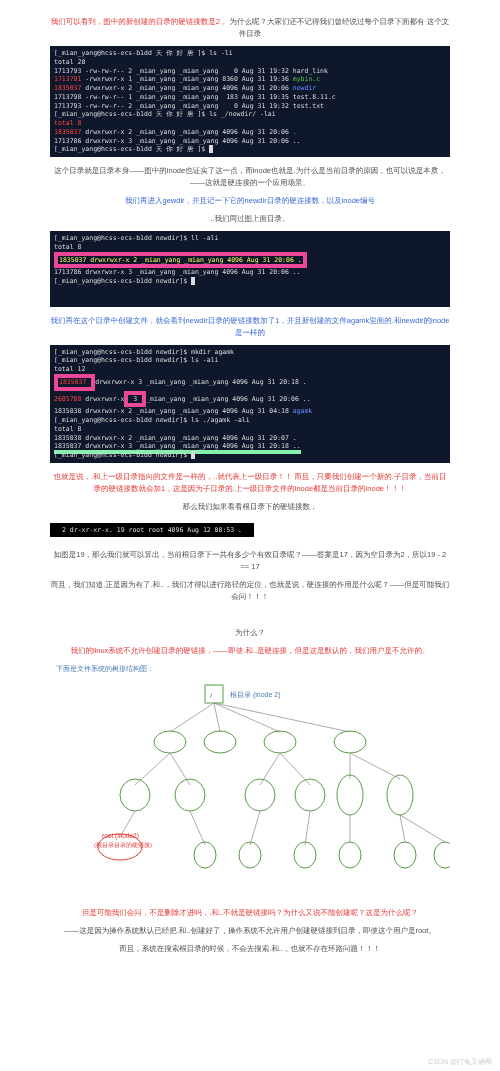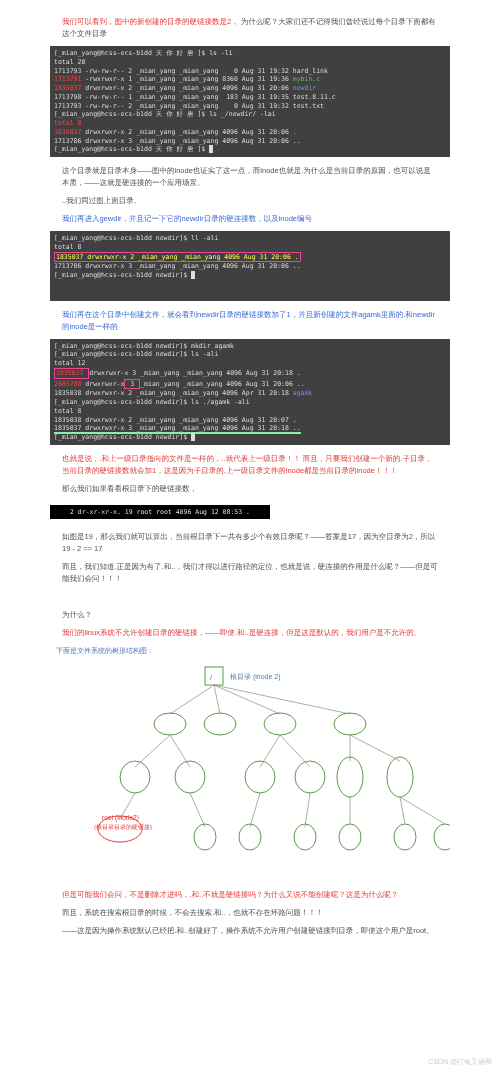--- a/index.html
+++ b/index.html
@@ -1,28 +1,28 @@
 <!DOCTYPE html>
 <html><head>
 <meta charset="utf-8">
 <style>
   * { margin: 0; padding: 0; box-sizing: border-box; }
   body { font-family: "Microsoft YaHei", Arial, sans-serif; font-size: 7.5px; background: #fff; width: 500px; color: #4f4f4f; line-height: 1.6; }
   .page { padding: 10px 50px 20px 50px; }
-  .term { background: #404040; color: #dcdcdc; font-family: Consolas, monospace; font-size: 6.5px; padding: 3px 4px; margin: 4px 0 8px 0; line-height: 1.35; white-space: pre; overflow: hidden; }
+  .term { background: #0f172a; color: #dcdcdc; font-family: Consolas, monospace; font-size: 6.5px; padding: 3px 4px; margin: 4px 0 8px 0; line-height: 1.35; white-space: pre; overflow: hidden; }
   .term .grn { color: #53c553; }
   .term .red { color: #ff4444; }
   .term .dblue { color: #6a8cff; }
   .term .ylw { color: #ffff55; }
   .term .cursor { background: #dcdcdc; color:#000; }
-  .hl-red { border: 1px solid #ec4899; display: inline-block; padding: 0 1px; }
-  .hl-redline { border-bottom: 2px solid #86efac; }
-  .p { margin: 6px 12px; }
+  .hl-red { border: 4px solid #ec4899; display: inline-block; padding: 0 1px; }
+  .hl-redline { border-bottom: 4px solid #86efac; }
+  .p { margin: 6px 0; text-align: center; }
   .blue { color: #3a69d6; }
-  .single-row { background:#000; color:#dcdcdc; font-family: Consolas, monospace; font-size:6.5px; padding:2px 20px; margin:4px 0 6px 0; display:inline-block; }
+  .single-row { background:#000; color:#dcdcdc; font-family: Consolas, monospace; font-size:6.5px; padding:2px 12px; margin:4px 0 6px 0; display:inline-block; }
   .single-row .ylw2 { background:#ffff66; color:#000; }
   .watermark { position: fixed; bottom: 4px; right: 8px; color: #ccc; font-size: 7px; }
   .treecap { color:#4a7ab5; font-size:7px; margin:6px 0 2px 6px; }
   svg text { font-family: "Microsoft YaHei", Arial, sans-serif; }
 </style>
 </head>
 <body>
 
 <div class="page">
 
@@ -39,43 +39,43 @@
 <span class="red">1835037 </span><span>drwxrwxr-x 2 _mian_yang _mian_yang 4096 Aug 31 20:06 </span><span class="dblue">newdir</span>
 <span>1713798 -rw-rw-r-- 1 _mian_yang _mian_yang  183 Aug 31 19:35 test.8.11.c</span>
 <span>1713793 -rw-rw-r-- 2 _mian_yang _mian_yang    0 Aug 31 19:32 test.txt</span>
 <span>[_mian_yang@hcss-ecs-b1dd 天 你 好 唐 ]$</span> <span>ls _/newdir/ -lai</span>
 <span class="red">total 8</span>
 <span class="red">1835037 </span><span>drwxrwxr-x 2 _mian_yang _mian_yang 4096 Aug 31 20:06 </span><span class="dblue">.</span>
 <span>1713786 drwxrwxr-x 3 _mian_yang _mian_yang 4096 Aug 31 20:06 ..</span>
 <span>[_mian_yang@hcss-ecs-b1dd 天 你 好 唐 ]$ </span><span class="cursor"> </span></div>
 
   <div class="p">这个目录就是目录本身——图中的inode也证实了这一点，而inode也就是.为什么是当前目录的原因，也可以说是本质，——这就是硬连接的一个应用场景。</div>
+  <div class="p blue">我们再进入gewdir，并且记一下它的newdir目录的硬连接数，以及inode编号</div>
+
   <div class="p">..我们同过图上面目录。</div>
-
-  <div class="p blue">我们再进入gewdir，并且记一下它的newdir目录的硬连接数，以及inode编号</div>
 
   
   <div class="term"><span>[_mian_yang@hcss-ecs-b1dd newdir]$</span> <span>ll -ali</span>
 <span>total 8</span>
 <span class="hl-red"><span class="ylw">1835037 drwxrwxr-x 2 _mian_yang _mian_yang 4096 Aug 31 20:06 .</span></span>
 <span>1713786 drwxrwxr-x 3 _mian_yang _mian_yang 4096 Aug 31 20:06 ..</span>
 <span>[_mian_yang@hcss-ecs-b1dd newdir]$ </span><span class="cursor"> </span>
 
 
 </div>
 
   <div class="p blue">我们再在这个目录中创建文件，就会看到newdir目录的硬链接数加了1，并且新创建的文件agamk里面的.和newdir的inode是一样的</div>
 
   
   <div class="term"><span>[_mian_yang@hcss-ecs-b1dd newdir]$</span> <span>mkdir agamk</span>
 <span>[_mian_yang@hcss-ecs-b1dd newdir]$</span> <span>ls -ali</span>
 <span>total 12</span>
 <span class="hl-red red">1835037 </span><span>drwxrwxr-x 3 _mian_yang _mian_yang 4096 Aug 31 20:18 .</span>
 <span class="red">2685788 </span><span>drwxrwxr-x</span><span class="hl-red"> 3 </span><span>_mian_yang _mian_yang 4096 Aug 31 20:06 ..</span>
-<span>1835038 drwxrwxr-x 2 _mian_yang _mian_yang 4096 Apr 31 20:18 </span><span class="dblue">agamk</span>
+<span>1835038 drwxrwxr-x 2 _mian_yang _mian_yang 4096 Aug 31 04:18 </span><span class="dblue">agamk</span>
 <span>[_mian_yang@hcss-ecs-b1dd newdir]$</span> <span>ls ./agamk -ali</span>
 <span>total 8</span>
 <span>1835038 drwxrwxr-x 2 _mian_yang _mian_yang 4096 Aug 31 20:07 .</span>
 <span class="hl-redline">1835037 drwxrwxr-x 3 _mian_yang _mian_yang 4096 Aug 31 20:18 ..</span>
 <span>[_mian_yang@hcss-ecs-b1dd newdir]$ </span><span class="cursor"> </span></div>
 
   <div class="p" style="color:#e53935">也就是说，.和上一级目录指向的文件是一样的，..就代表上一级目录！！  而且，只要我们创建一个新的.子目录，当前目录的硬链接数就会加1，这是因为子目录的.上一级目录文件的inode都是当前目录的inode！！！</div>
   <div class="p">那么我们如果看看根目录下的硬链接数，</div>
 
   <div class="single-row"><span class="ylw2"> </span><span>   2 dr-xr-xr-x.  19 root root  4096 Aug 12 08:53 .</span></div>
@@ -132,18 +132,18 @@
 
     <ellipse cx="155" cy="178" rx="11" ry="13" fill="none" stroke="#5b9b4a"></ellipse>
     <ellipse cx="200" cy="178" rx="11" ry="13" fill="none" stroke="#5b9b4a"></ellipse>
     <ellipse cx="255" cy="178" rx="11" ry="13" fill="none" stroke="#5b9b4a"></ellipse>
     <ellipse cx="300" cy="178" rx="11" ry="13" fill="none" stroke="#5b9b4a"></ellipse>
     <ellipse cx="355" cy="178" rx="11" ry="13" fill="none" stroke="#5b9b4a"></ellipse>
     <ellipse cx="395" cy="178" rx="11" ry="13" fill="none" stroke="#5b9b4a"></ellipse>
   </svg>
 
   <div class="p" style="color:#e53935">但是可能我们会问，不是删除才进吗，.和..不就是硬链接吗？为什么又说不能创建呢？这是为什么呢？</div>
+  <div class="p">——这是因为操作系统默认已经把.和..创建好了，操作系统不允许用户创建硬链接到目录，即使这个用户是root。</div>
   <div class="p">而且，系统在搜索根目录的时候，不会去搜索.和..，也就不存在环路问题！！！</div>
-  <div class="p">——这是因为操作系统默认已经把.和..创建好了，操作系统不允许用户创建硬链接到目录，即使这个用户是root。</div>
 
 </div>
 
 <div class="watermark">CSDN @打龟又硒网</div>
 
 </body></html>

